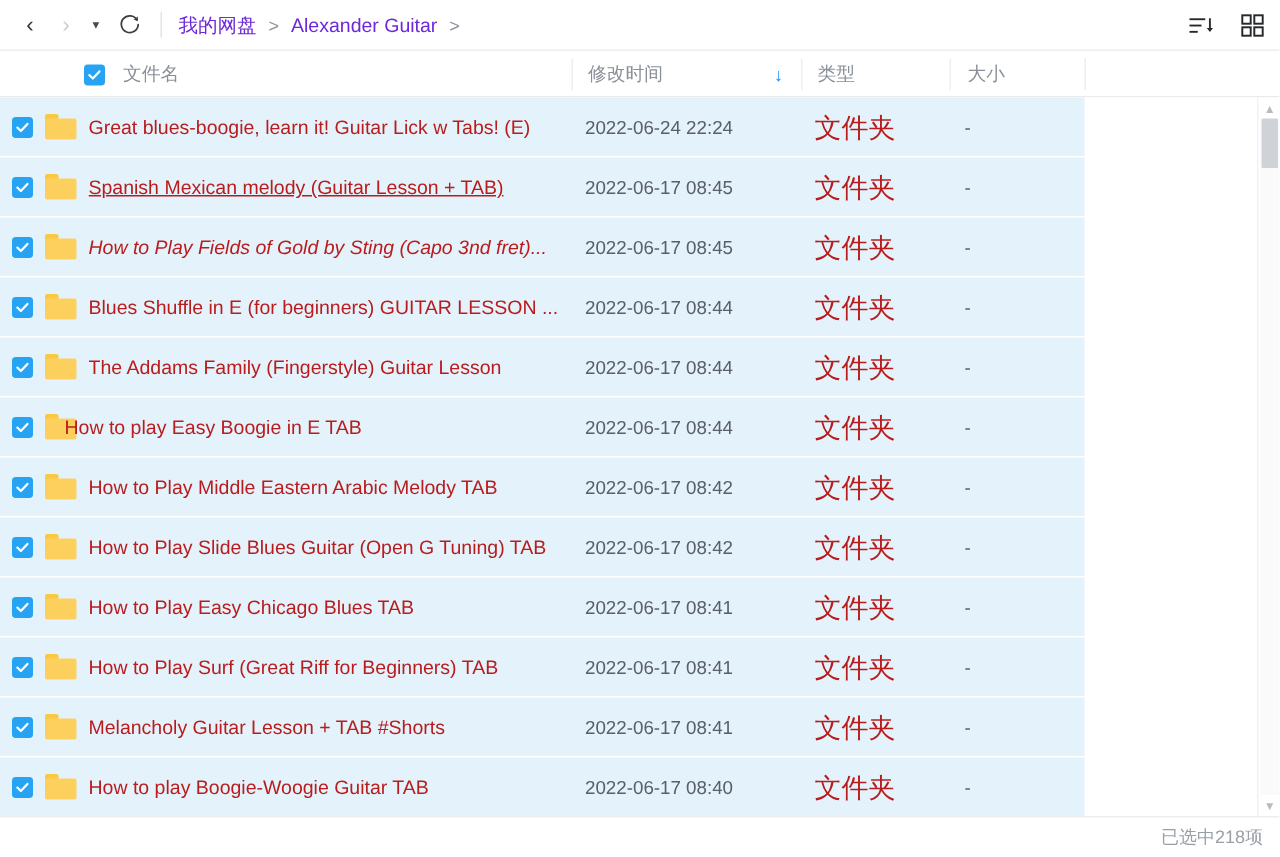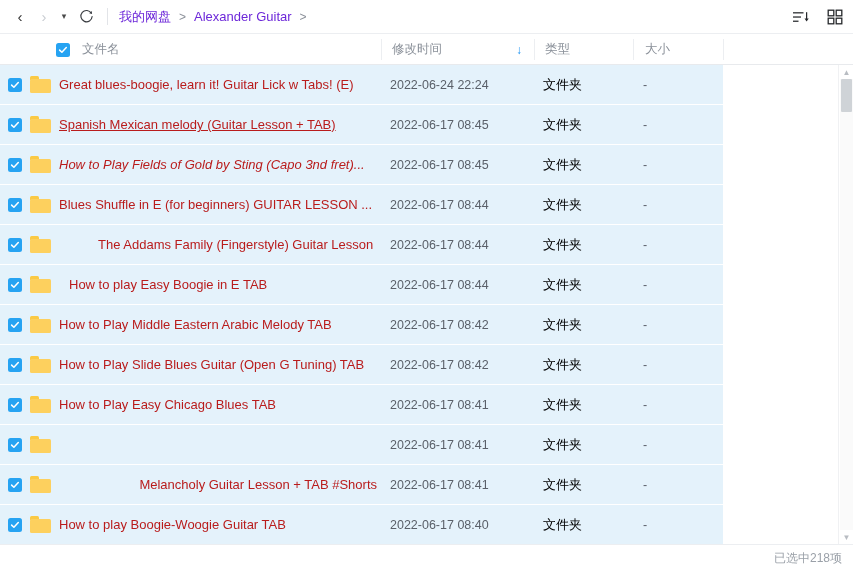--- a/index.html
+++ b/index.html
@@ -82,21 +82,21 @@
   .row .rowline {
     position:absolute; left:0; top:39px; width:723px; height:1px;
     background:#ffffff;
   }
   .cell { position:absolute; top:0; height:39px; display:flex; align-items:center; }
   .c-check { left:8px; }
   .c-folder { left:30px; }
   .c-name { left:59px; width:318px; font-size:13px; color:#b91c1c;
             white-space:nowrap; overflow:hidden; text-overflow:ellipsis; display:block; line-height:39px;}
   .c-time { left:390px; font-size:12.5px; color:#5a6069; }
-  .c-type { left:543px; font-size:13px; color:#000000;justify-content:flex-end; }
+  .c-type { left:543px; font-size:18px; color:#b91c1c;justify-content:flex-end; }
   .c-size { left:643px; font-size:12.5px; color:#5a6069; }
 
   .folder-ico { width:21px; height:17px; position:relative; }
   .folder-ico .tab {
     position:absolute; left:0; top:0; width:9px; height:4px;
     background:#fac944; border-radius:1.5px 1.5px 0 0;
   }
   .folder-ico .body {
     position:absolute; left:0; top:3px; width:21px; height:14px;
     background:#fdd05e; border-radius:1.5px;
@@ -343,21 +343,21 @@
               <path d="M1.6 5.1 L3.9 7.3 L8.3 2.6" fill="none" stroke="#fff" stroke-width="1.5" stroke-linecap="round" stroke-linejoin="round"></path>
             </svg>
           </span>
         </div>
         <div class="cell c-folder">
           <span class="folder-ico">
             <span class="tab"></span>
             <span class="body"></span>
           </span>
         </div>
-        <div class="cell" style="left:59px;width:318px;margin-left:39px;">
+        <div class="cell" style="left:59px;width:318px;">
           <span class="c-name" style="position:static;">The Addams Family (Fingerstyle) Guitar Lesson</span>
         </div>
         <div class="cell c-time">
           <span>2022-06-17 08:44</span>
         </div>
         <div class="cell c-type">
           <span>文件夹</span>
         </div>
         <div class="cell c-size">
           <span>-</span>
@@ -372,21 +372,21 @@
               <path d="M1.6 5.1 L3.9 7.3 L8.3 2.6" fill="none" stroke="#fff" stroke-width="1.5" stroke-linecap="round" stroke-linejoin="round"></path>
             </svg>
           </span>
         </div>
         <div class="cell c-folder">
           <span class="folder-ico">
             <span class="tab"></span>
             <span class="body"></span>
           </span>
         </div>
-        <div class="cell" style="left:69px;width:318px;justify-content:flex-end;">
+        <div class="cell" style="left:43px;width:318px;justify-content:flex-end;">
           <span class="c-name" style="position:static;">How to play Easy Boogie in E  TAB</span>
         </div>
         <div class="cell c-time">
           <span>2022-06-17 08:44</span>
         </div>
         <div class="cell c-type">
           <span>文件夹</span>
         </div>
         <div class="cell c-size">
           <span>-</span>
@@ -488,20 +488,23 @@
               <path d="M1.6 5.1 L3.9 7.3 L8.3 2.6" fill="none" stroke="#fff" stroke-width="1.5" stroke-linecap="round" stroke-linejoin="round"></path>
             </svg>
           </span>
         </div>
         <div class="cell c-folder">
           <span class="folder-ico">
             <span class="tab"></span>
             <span class="body"></span>
           </span>
         </div>
+        <div class="cell" style="left:59px;width:318px;">
+          <span class="c-name" style="position:static;">How to Play Surf (Great Riff for Beginners)  TAB</span>
+        </div>
         <div class="cell c-time">
           <span>2022-06-17 08:41</span>
         </div>
         <div class="cell c-type">
           <span>文件夹</span>
         </div>
         <div class="cell c-size">
           <span>-</span>
         </div>
       </div>
@@ -514,21 +517,21 @@
               <path d="M1.6 5.1 L3.9 7.3 L8.3 2.6" fill="none" stroke="#fff" stroke-width="1.5" stroke-linecap="round" stroke-linejoin="round"></path>
             </svg>
           </span>
         </div>
         <div class="cell c-folder">
           <span class="folder-ico">
             <span class="tab"></span>
             <span class="body"></span>
           </span>
         </div>
-        <div class="cell" style="left:59px;width:318px;text-align:right;">
+        <div class="cell" style="left:59px;width:318px;">
           <span class="c-name" style="position:static;">Melancholy  Guitar Lesson + TAB #Shorts</span>
         </div>
         <div class="cell c-time">
           <span>2022-06-17 08:41</span>
         </div>
         <div class="cell c-type">
           <span>文件夹</span>
         </div>
         <div class="cell c-size">
           <span>-</span>

